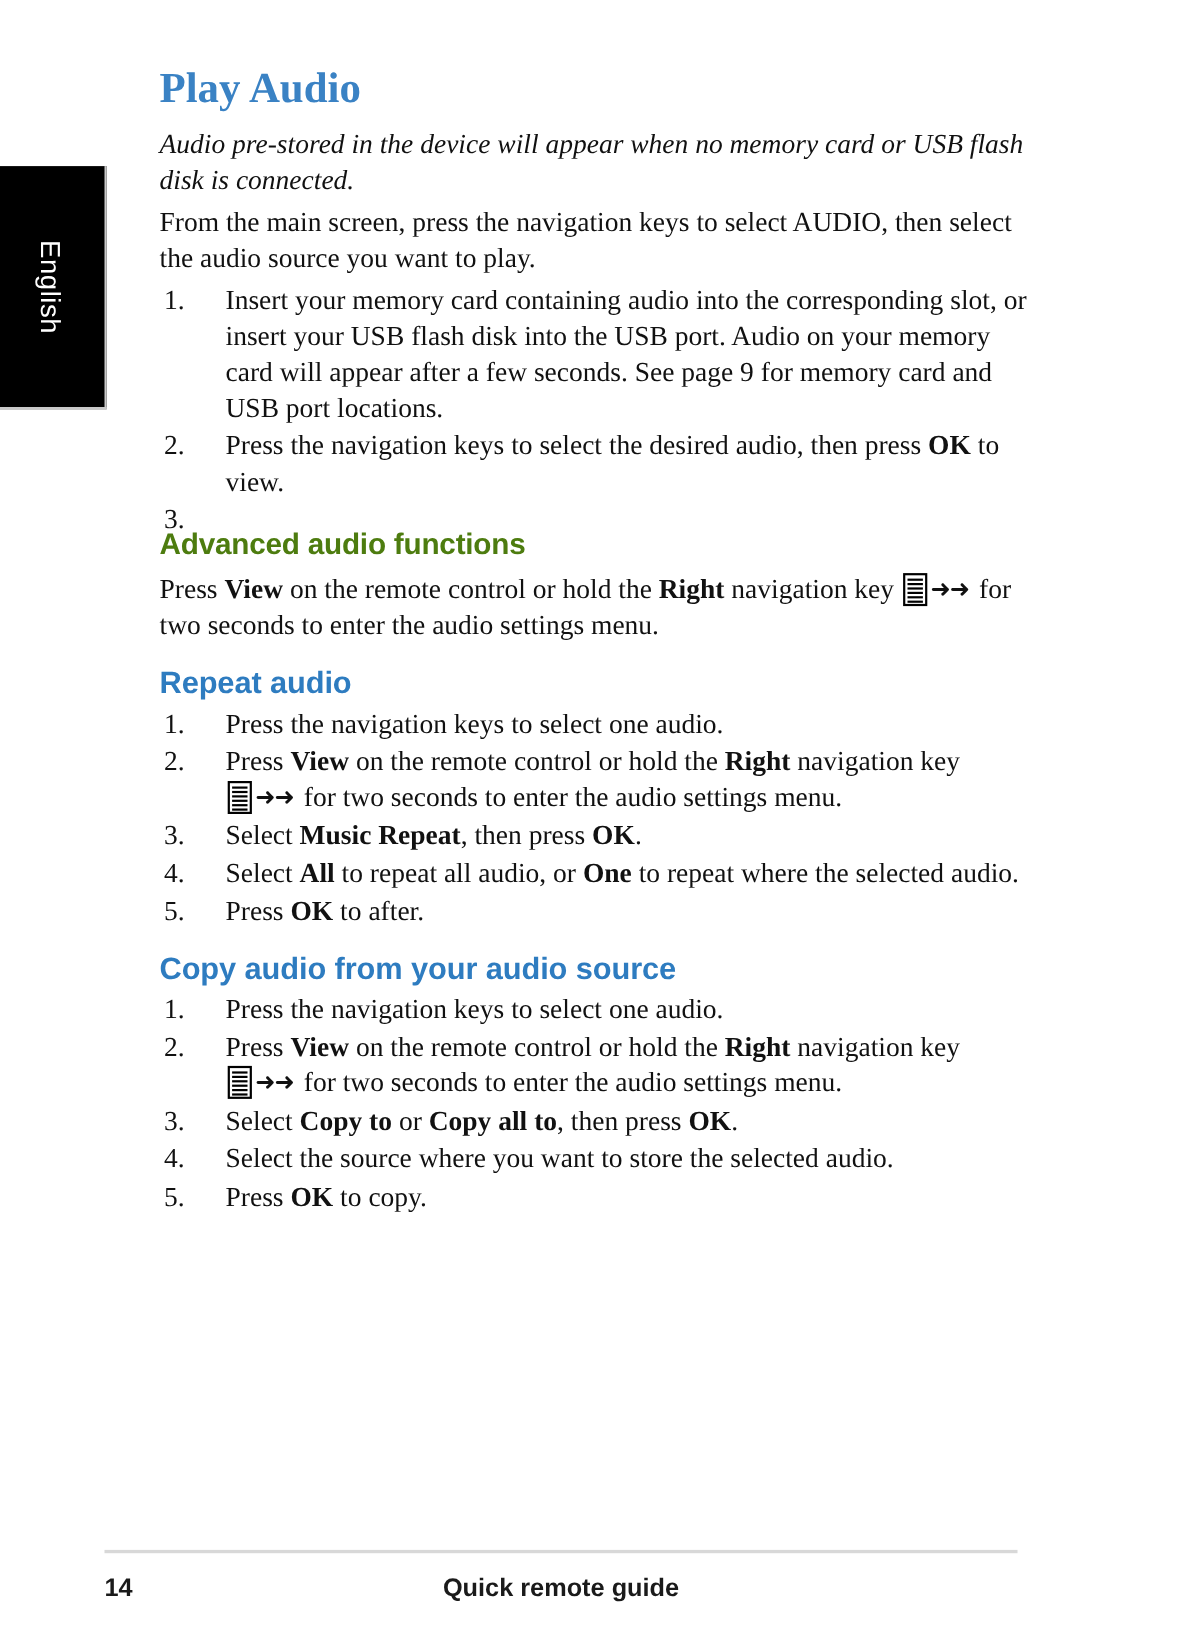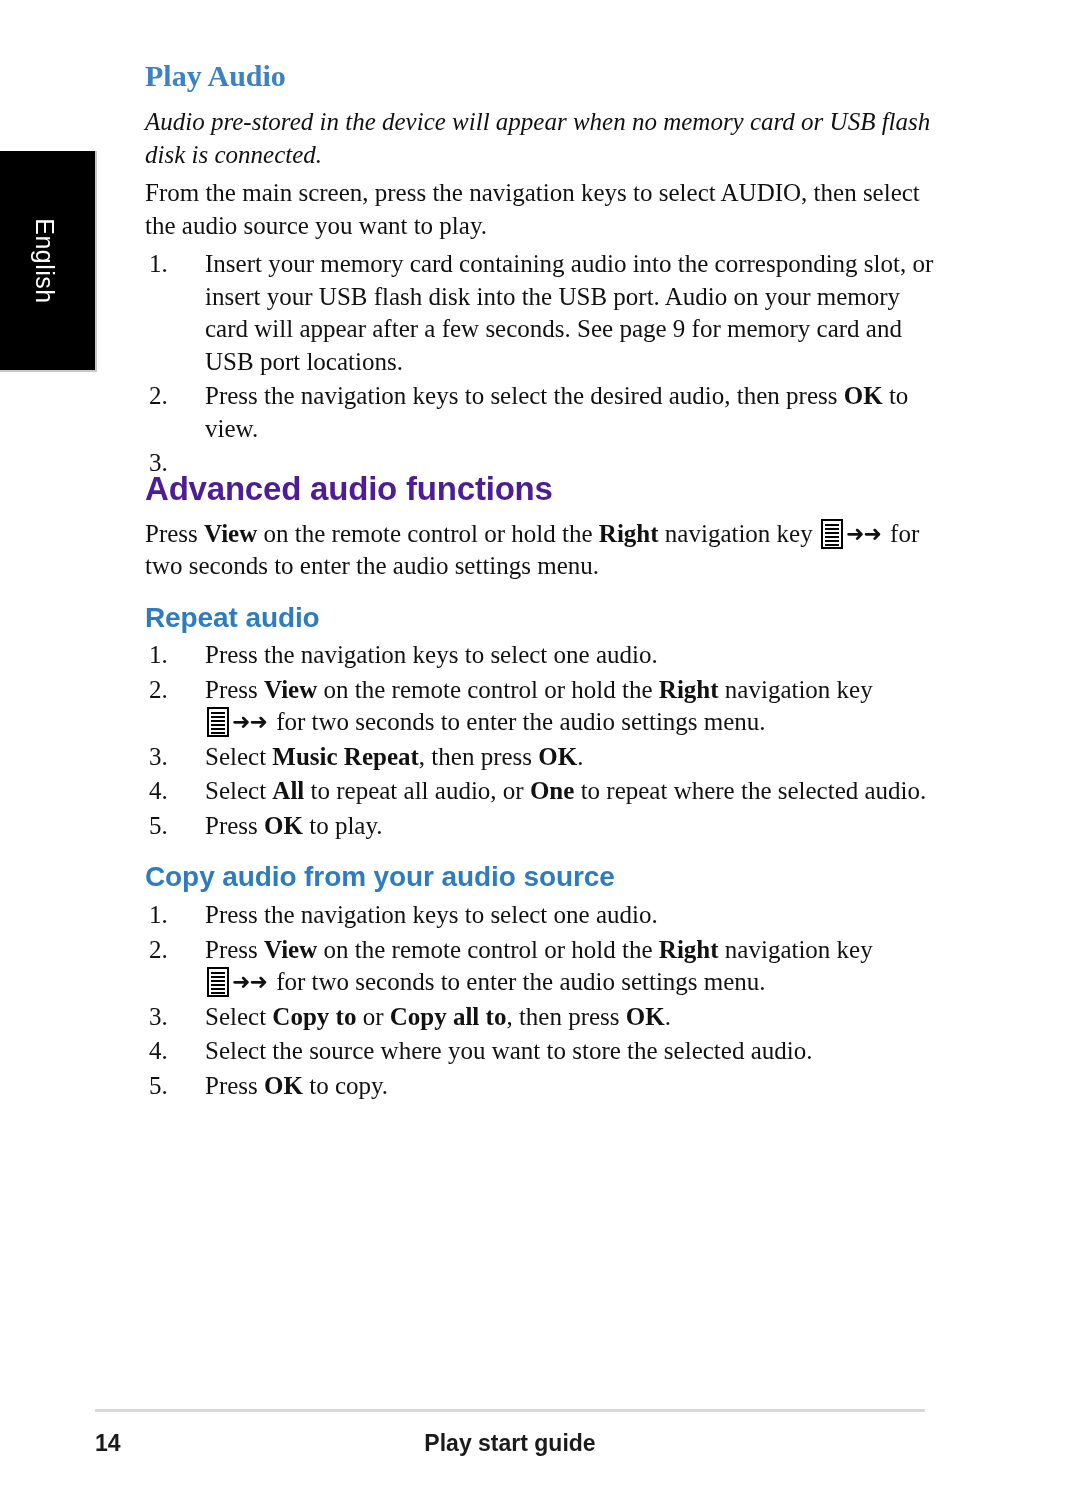--- a/index.html
+++ b/index.html
@@ -45,31 +45,31 @@
   #content {
     position: absolute;
     left: 145px;
     top: 60px;
     width: 790px;
   }
 
   h1.doc-title {
     font-family: "Liberation Serif", "DejaVu Serif", serif;
     font-weight: bold;
-    font-size: 30px;
+    font-size: 39px;
     color: #3a82c4;
     margin: 0 0 14px 0;
     line-height: 1.08;
   }
 
   h2.section-head {
     font-family: "Liberation Sans", "DejaVu Sans", sans-serif;
     font-weight: bold;
-    font-size: 33px;
-    color: #4c1d95;
+    font-size: 27px;
+    color: #4d7c0f;
     margin: 26px 0 10px 0;
     line-height: 1.1;
     letter-spacing: -0.2px;
   }
 
   h3.sub-head {
     font-family: "Liberation Sans", "DejaVu Sans", sans-serif;
     font-weight: bold;
     font-size: 28px;
     color: #2e7cc0;
@@ -230,21 +230,21 @@
     <li>
       <span class="num">3.</span>
       <span>Select </span><b>Music Repeat</b><span>, then press </span><b>OK</b><span>.</span>
     </li>
     <li>
       <span class="num">4.</span>
       <span>Select </span><b>All</b><span> to repeat all audio, or </span><b>One</b><span> to repeat where the selected audio.</span>
     </li>
     <li>
       <span class="num">5.</span>
-      <span>Press </span><b>OK</b><span> to play.</span>
+      <span>Press </span><b>OK</b><span> to after.</span>
     </li>
   </ol>
 
   <h3 class="sub-head">Copy audio from your audio source</h3>
 
   <ol class="steps">
     <li>
       <span class="num">1.</span>
       <span>Press the navigation keys to select one audio.</span>
     </li>
@@ -265,15 +265,15 @@
       <span>Press </span><b>OK</b><span> to copy.</span>
     </li>
   </ol>
 
 </div>
 
 <div id="footer">
   <div class="rule"></div>
   <div class="row">
     <span class="page-num">14</span>
-    <span class="guide-label">Play start guide</span>
+    <span class="guide-label">Quick remote guide</span>
   </div>
 </div>
 
 </body></html>

